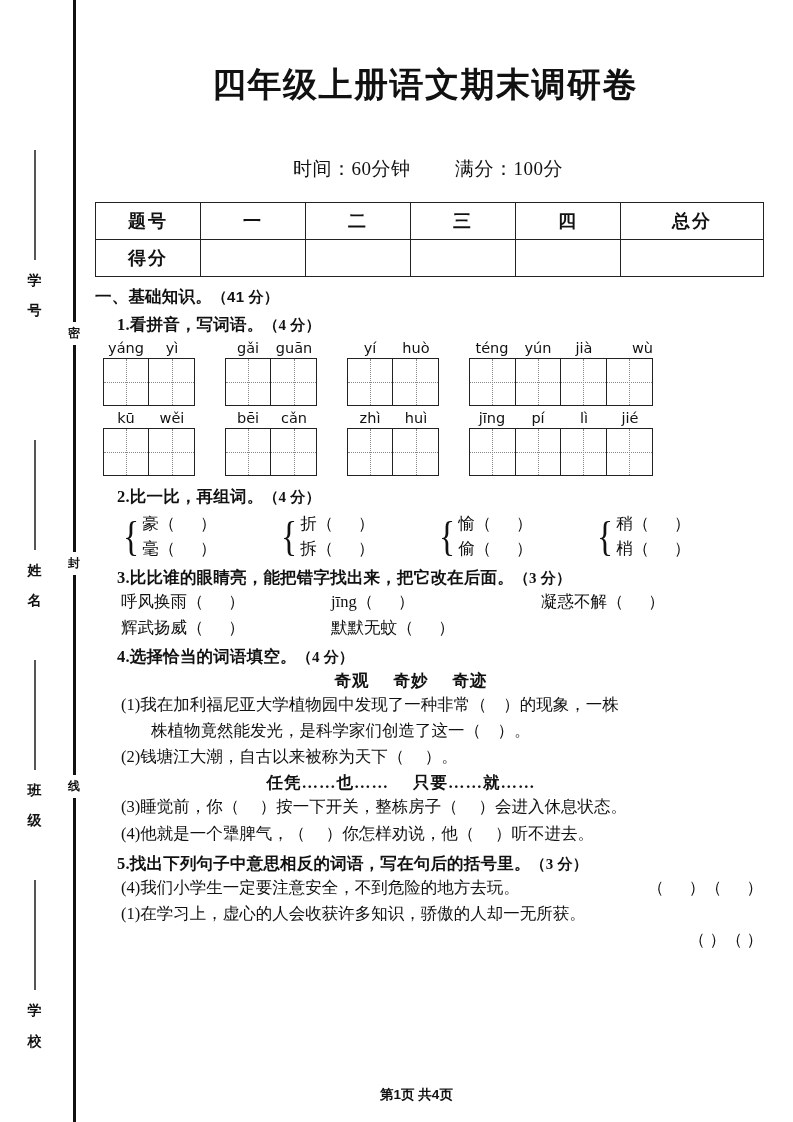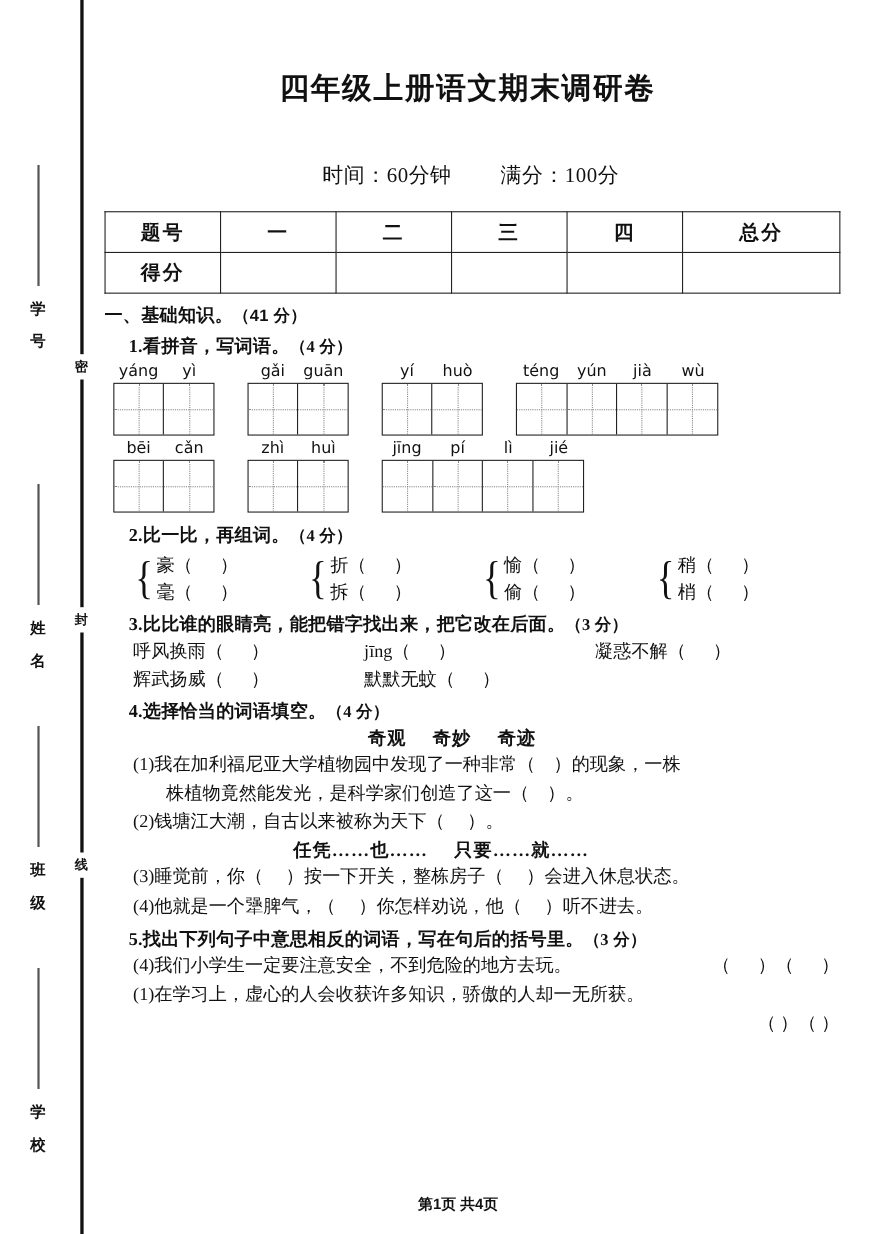--- a/index.html
+++ b/index.html
@@ -92,21 +92,21 @@
     left: 95px; top: 0;
     width: 672px;
     height: 1122px;
   }
 
   
   #title {
     margin-top: 62px;
     text-align: center;
     font-family: "Liberation Sans", "DejaVu Sans", sans-serif;
-    font-size: 27px;
+    font-size: 34px;
     font-weight: 700;
     letter-spacing: 1.5px;
     color: #111;
     padding-right: 12px;
   }
 
   
   #meta {
     margin-top: 48px;
     text-align: center;
@@ -385,31 +385,41 @@
           <div class="grid">
             <div class="cell"></div>
             <div class="cell"></div>
           </div>
         </div>
         <div class="pin-block" style="width: 184px;">
           <div class="pin-labels">
             <span style="width: 46px;">téng</span>
             <span style="width: 46px;">yún</span>
             <span style="width: 46px;">jià</span>
-            <span style="width: 46px;">wù</span>
+            <span style="width: 46px; text-align: right;">wù</span>
           </div>
           <div class="grid">
             <div class="cell"></div>
             <div class="cell"></div>
             <div class="cell"></div>
             <div class="cell"></div>
           </div>
         </div>
       </div>
     <div class="pin-row" id="pin-row-2">
+        <div class="pin-block" style="width: 92px; margin-right: 30px;">
+          <div class="pin-labels">
+            <span style="width: 46px;">kū</span>
+            <span style="width: 46px;">wěi</span>
+          </div>
+          <div class="grid">
+            <div class="cell"></div>
+            <div class="cell"></div>
+          </div>
+        </div>
         <div class="pin-block" style="width: 92px; margin-right: 30px;">
           <div class="pin-labels">
             <span style="width: 46px;">bēi</span>
             <span style="width: 46px;">cǎn</span>
           </div>
           <div class="grid">
             <div class="cell"></div>
             <div class="cell"></div>
           </div>
         </div>

